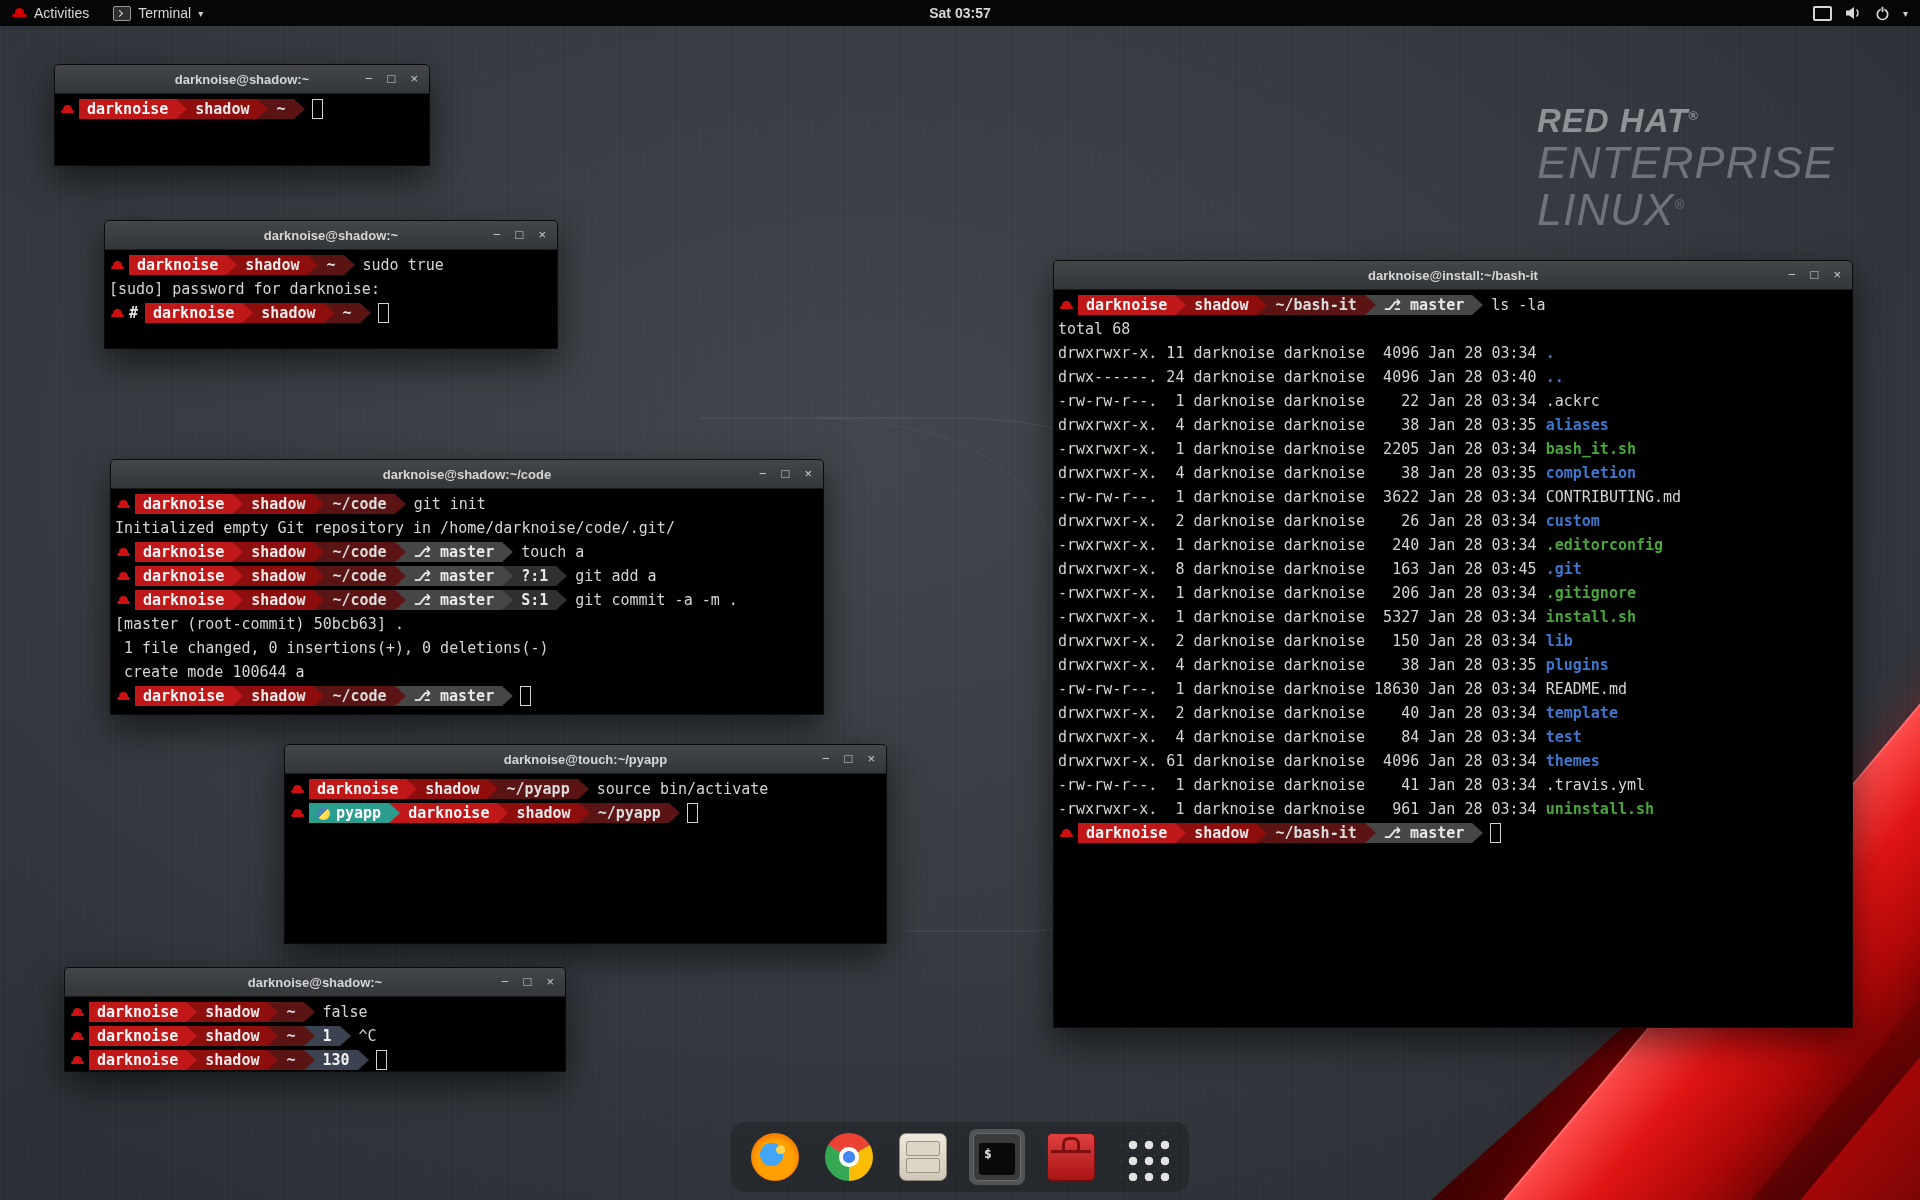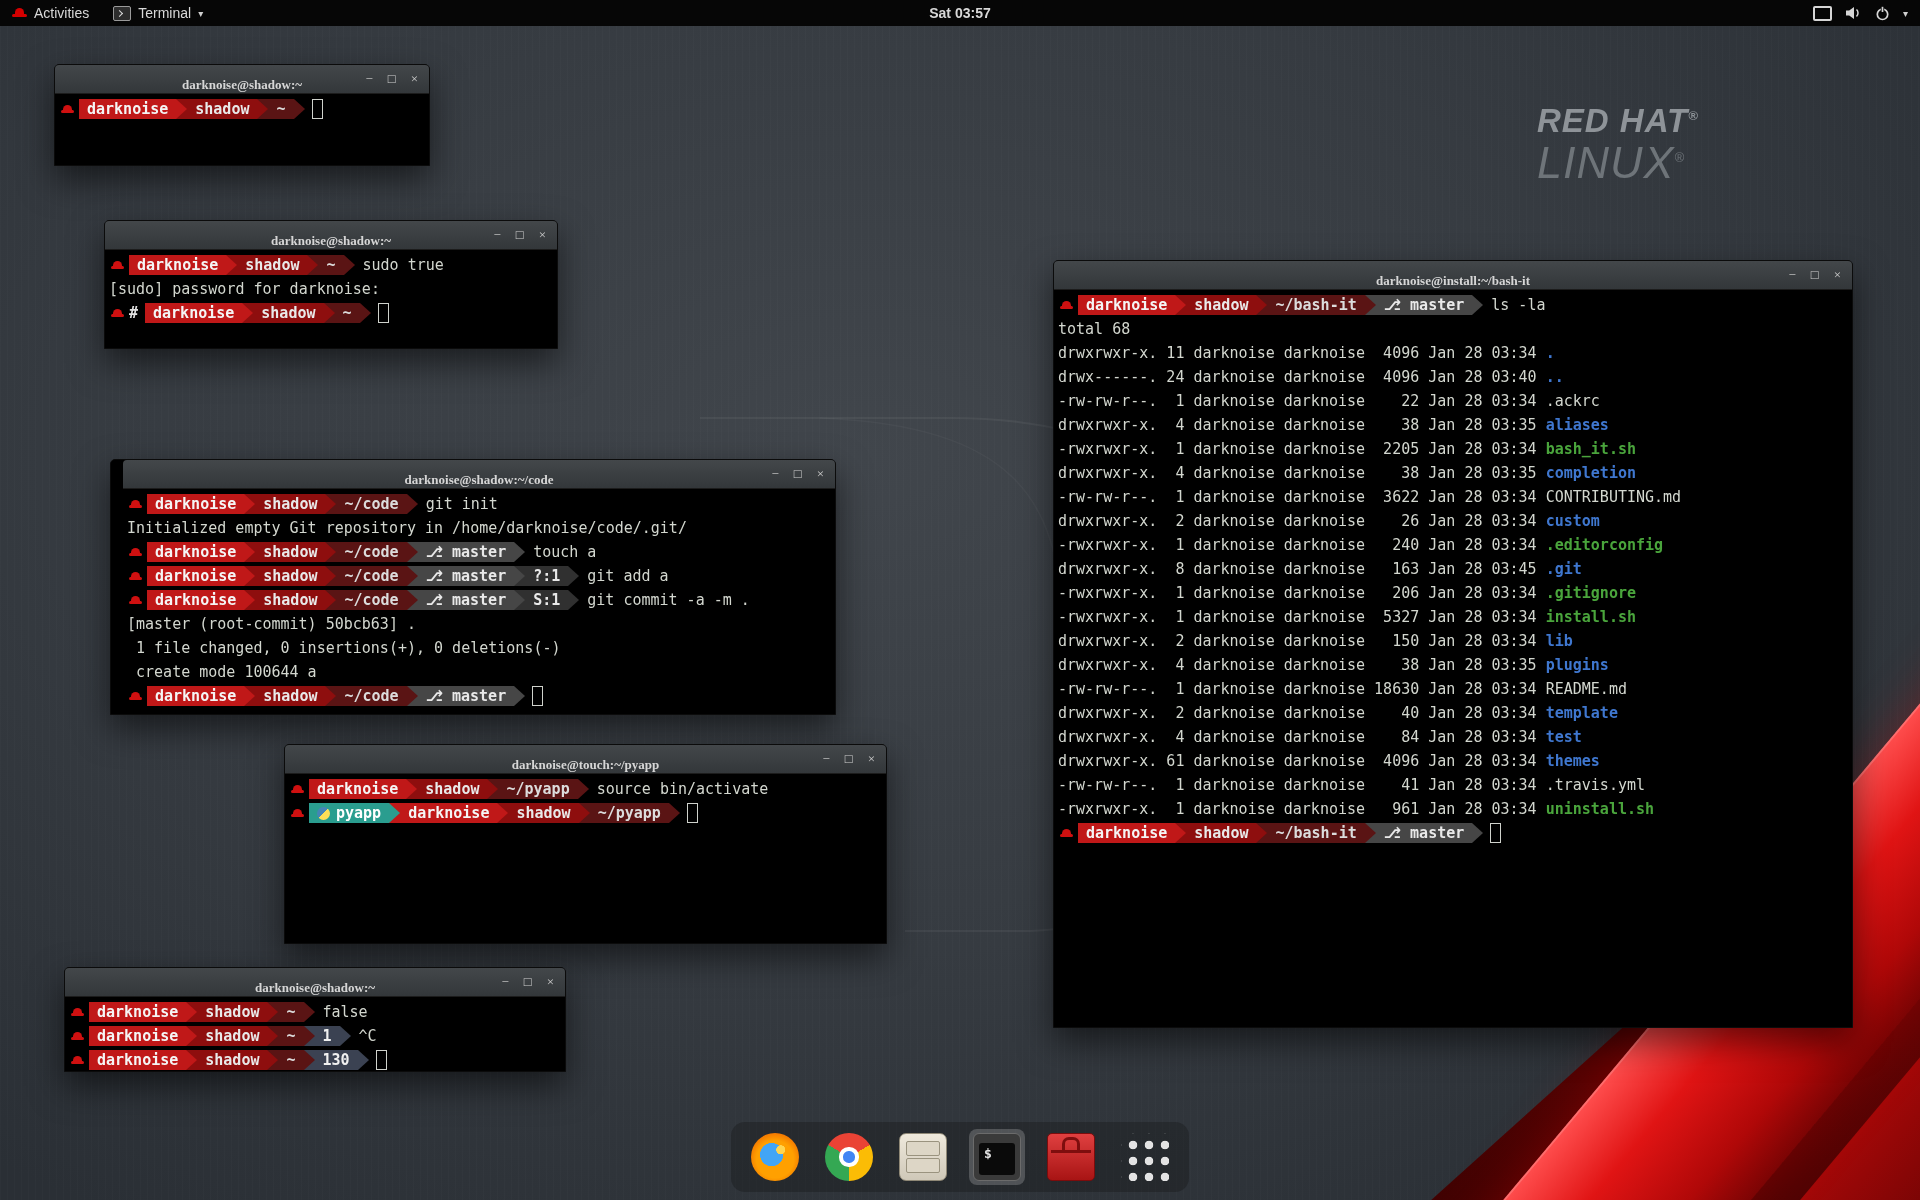--- a/index.html
+++ b/index.html
@@ -39,21 +39,21 @@
       background:linear-gradient(180deg,#a30808,#5f0303);}
   .r1{left:1050px;top:873px;width:1500px;height:190px;transform:rotate(-50deg);
       background:linear-gradient(180deg,#ff4d4d 0%,#e01414 35%,#b00808 75%,#7c0404 100%);
       box-shadow:0 0 50px rgba(220,0,0,.3), inset 0 2px rgba(255,255,255,.18);}
 
   
   .windows-layer{position:absolute;inset:0;z-index:10;}
   .window{position:absolute;background:#000;border:1px solid #0b0b0b;border-radius:5px 5px 0 0;
           box-shadow:0 14px 34px rgba(0,0,0,.55);}
   .titlebar{height:28px;background:linear-gradient(#43474a,#33373a);border-bottom:1px solid #1c1c1c;
-            border-radius:4px 4px 0 0;position:relative;display:flex;align-items:flex-end;font-family:Liberation Serif, serif;}
+            border-radius:4px 4px 0 0;position:relative;display:flex;align-items:center;}
   .wtitle{position:absolute;left:0;right:0;text-align:center;color:#d6d6d6;font-size:13px;font-weight:bold;pointer-events:none;}
   .wcontrols{margin-left:auto;display:flex;gap:15px;padding-right:11px;color:#cfcfcf;font-size:13px;z-index:2;}
   .wbtn{cursor:default;line-height:28px;}
   .term{font-family:"DejaVu Sans Mono","DejaVu Sans",monospace;font-size:15px;color:#d3d7cf;
         white-space:pre;overflow:hidden;height:calc(100% - 29px);box-sizing:border-box;padding:3px 4px;background:#000;}
   .tline{display:flex;align-items:center;height:24px;}
   .hat{width:13px;height:11px;position:relative;display:inline-block;margin:0 5px 0 2px;flex:none;}
   .hat::before{content:"";position:absolute;left:2px;top:1px;width:9px;height:5px;background:#cf1010;border-radius:5px 5px 0 0;}
   .hat::after{content:"";position:absolute;left:0;top:6px;width:13px;height:3px;background:#cf1010;border-radius:2px;}
   .pfx{color:#e2e2e2;font-weight:bold;margin-right:7px;}
@@ -122,20 +122,21 @@
   </div>
 </div>
 
 <div class="desktop-art">
   <svg class="arcs" width="1920" height="1174" viewBox="0 0 1920 1174">
     <path d="M 700 392 H 950 C 1190 392 1250 520 1248 660 C 1246 820 1170 900 1030 905 H 905" stroke="rgba(255,255,255,0.055)" fill="none" stroke-width="2"></path>
     <path d="M 820 392 C 1010 400 1060 470 1062 600" stroke="rgba(255,255,255,0.035)" fill="none" stroke-width="1.5"></path>
   </svg>
   <div class="branding">
     <div class="b1"><span>RED HAT</span><span class="reg">®</span></div>
+    <div class="b2">ENTERPRISE</div>
     <div class="b3"><span>LINUX</span><span class="reg">®</span></div>
   </div>
   <div class="ribbon corner"></div>
   <div class="ribbon r2"></div>
   <div class="ribbon r1"></div>
 </div>
 
 <div class="windows-layer">
     <div class="window" style="left: 54px; top: 64px; width: 374px; height: 100px;">
       <div class="titlebar">
@@ -152,21 +153,21 @@
       <div class="titlebar">
         <span class="wtitle">darknoise@shadow:~</span>
         <span class="wcontrols">
           <span class="wbtn">−</span>
           <span class="wbtn">□</span>
           <span class="wbtn">×</span>
         </span>
       </div>
       <div class="term"><div class="tline"><span class="hat"></span><span class="seg" style="background: rgb(192, 24, 24); color: rgb(245, 245, 245);">darknoise</span><span class="arr" style="background: rgb(142, 14, 14);"><span class="tri" style="border-left-color: rgb(192, 24, 24);"></span></span><span class="seg" style="background: rgb(142, 14, 14); color: rgb(233, 233, 233);">shadow</span><span class="arr" style="background: rgb(90, 20, 20);"><span class="tri" style="border-left-color: rgb(142, 14, 14);"></span></span><span class="seg" style="background: rgb(90, 20, 20); color: rgb(220, 220, 220);">~</span><span class="arr" style="background: transparent;"><span class="tri" style="border-left-color: rgb(90, 20, 20);"></span></span><span class="cmd">sudo true</span></div><div class="tline"><span>[sudo] password for darknoise:</span></div><div class="tline"><span class="hat"></span><span class="pfx">#</span><span class="seg" style="background: rgb(192, 24, 24); color: rgb(245, 245, 245);">darknoise</span><span class="arr" style="background: rgb(142, 14, 14);"><span class="tri" style="border-left-color: rgb(192, 24, 24);"></span></span><span class="seg" style="background: rgb(142, 14, 14); color: rgb(233, 233, 233);">shadow</span><span class="arr" style="background: rgb(90, 20, 20);"><span class="tri" style="border-left-color: rgb(142, 14, 14);"></span></span><span class="seg" style="background: rgb(90, 20, 20); color: rgb(220, 220, 220);">~</span><span class="arr" style="background: transparent;"><span class="tri" style="border-left-color: rgb(90, 20, 20);"></span></span><span class="cursor"></span></div></div>
     </div>
-    <div class="window" style="left: 110px; top: 459px; width: 712px; height: 254px; padding-left: 12px;">
+    <div class="window" style="left: 110px; top: 459px; width: 712px; height: 254px;">
       <div class="titlebar">
         <span class="wtitle">darknoise@shadow:~/code</span>
         <span class="wcontrols">
           <span class="wbtn">−</span>
           <span class="wbtn">□</span>
           <span class="wbtn">×</span>
         </span>
       </div>
       <div class="term"><div class="tline"><span class="hat"></span><span class="seg" style="background: rgb(192, 24, 24); color: rgb(245, 245, 245);">darknoise</span><span class="arr" style="background: rgb(142, 14, 14);"><span class="tri" style="border-left-color: rgb(192, 24, 24);"></span></span><span class="seg" style="background: rgb(142, 14, 14); color: rgb(233, 233, 233);">shadow</span><span class="arr" style="background: rgb(90, 20, 20);"><span class="tri" style="border-left-color: rgb(142, 14, 14);"></span></span><span class="seg" style="background: rgb(90, 20, 20); color: rgb(220, 220, 220);">~/code</span><span class="arr" style="background: transparent;"><span class="tri" style="border-left-color: rgb(90, 20, 20);"></span></span><span class="cmd">git init</span></div><div class="tline"><span>Initialized empty Git repository in /home/darknoise/code/.git/</span></div><div class="tline"><span class="hat"></span><span class="seg" style="background: rgb(192, 24, 24); color: rgb(245, 245, 245);">darknoise</span><span class="arr" style="background: rgb(142, 14, 14);"><span class="tri" style="border-left-color: rgb(192, 24, 24);"></span></span><span class="seg" style="background: rgb(142, 14, 14); color: rgb(233, 233, 233);">shadow</span><span class="arr" style="background: rgb(90, 20, 20);"><span class="tri" style="border-left-color: rgb(142, 14, 14);"></span></span><span class="seg" style="background: rgb(90, 20, 20); color: rgb(220, 220, 220);">~/code</span><span class="arr" style="background: rgb(70, 70, 70);"><span class="tri" style="border-left-color: rgb(90, 20, 20);"></span></span><span class="seg" style="background: rgb(70, 70, 70); color: rgb(233, 233, 233);">⎇ master</span><span class="arr" style="background: transparent;"><span class="tri" style="border-left-color: rgb(70, 70, 70);"></span></span><span class="cmd">touch a</span></div><div class="tline"><span class="hat"></span><span class="seg" style="background: rgb(192, 24, 24); color: rgb(245, 245, 245);">darknoise</span><span class="arr" style="background: rgb(142, 14, 14);"><span class="tri" style="border-left-color: rgb(192, 24, 24);"></span></span><span class="seg" style="background: rgb(142, 14, 14); color: rgb(233, 233, 233);">shadow</span><span class="arr" style="background: rgb(90, 20, 20);"><span class="tri" style="border-left-color: rgb(142, 14, 14);"></span></span><span class="seg" style="background: rgb(90, 20, 20); color: rgb(220, 220, 220);">~/code</span><span class="arr" style="background: rgb(70, 70, 70);"><span class="tri" style="border-left-color: rgb(90, 20, 20);"></span></span><span class="seg" style="background: rgb(70, 70, 70); color: rgb(233, 233, 233);">⎇ master</span><span class="arr" style="background: rgb(48, 48, 48);"><span class="tri" style="border-left-color: rgb(70, 70, 70);"></span></span><span class="seg" style="background: rgb(48, 48, 48); color: rgb(233, 233, 233);">?:1</span><span class="arr" style="background: transparent;"><span class="tri" style="border-left-color: rgb(48, 48, 48);"></span></span><span class="cmd">git add a</span></div><div class="tline"><span class="hat"></span><span class="seg" style="background: rgb(192, 24, 24); color: rgb(245, 245, 245);">darknoise</span><span class="arr" style="background: rgb(142, 14, 14);"><span class="tri" style="border-left-color: rgb(192, 24, 24);"></span></span><span class="seg" style="background: rgb(142, 14, 14); color: rgb(233, 233, 233);">shadow</span><span class="arr" style="background: rgb(90, 20, 20);"><span class="tri" style="border-left-color: rgb(142, 14, 14);"></span></span><span class="seg" style="background: rgb(90, 20, 20); color: rgb(220, 220, 220);">~/code</span><span class="arr" style="background: rgb(70, 70, 70);"><span class="tri" style="border-left-color: rgb(90, 20, 20);"></span></span><span class="seg" style="background: rgb(70, 70, 70); color: rgb(233, 233, 233);">⎇ master</span><span class="arr" style="background: rgb(48, 48, 48);"><span class="tri" style="border-left-color: rgb(70, 70, 70);"></span></span><span class="seg" style="background: rgb(48, 48, 48); color: rgb(233, 233, 233);">S:1</span><span class="arr" style="background: transparent;"><span class="tri" style="border-left-color: rgb(48, 48, 48);"></span></span><span class="cmd">git commit -a -m .</span></div><div class="tline"><span>[master (root-commit) 50bcb63] .</span></div><div class="tline"><span> 1 file changed, 0 insertions(+), 0 deletions(-)</span></div><div class="tline"><span> create mode 100644 a</span></div><div class="tline"><span class="hat"></span><span class="seg" style="background: rgb(192, 24, 24); color: rgb(245, 245, 245);">darknoise</span><span class="arr" style="background: rgb(142, 14, 14);"><span class="tri" style="border-left-color: rgb(192, 24, 24);"></span></span><span class="seg" style="background: rgb(142, 14, 14); color: rgb(233, 233, 233);">shadow</span><span class="arr" style="background: rgb(90, 20, 20);"><span class="tri" style="border-left-color: rgb(142, 14, 14);"></span></span><span class="seg" style="background: rgb(90, 20, 20); color: rgb(220, 220, 220);">~/code</span><span class="arr" style="background: rgb(70, 70, 70);"><span class="tri" style="border-left-color: rgb(90, 20, 20);"></span></span><span class="seg" style="background: rgb(70, 70, 70); color: rgb(233, 233, 233);">⎇ master</span><span class="arr" style="background: transparent;"><span class="tri" style="border-left-color: rgb(70, 70, 70);"></span></span><span class="cursor"></span></div></div>
     </div>

